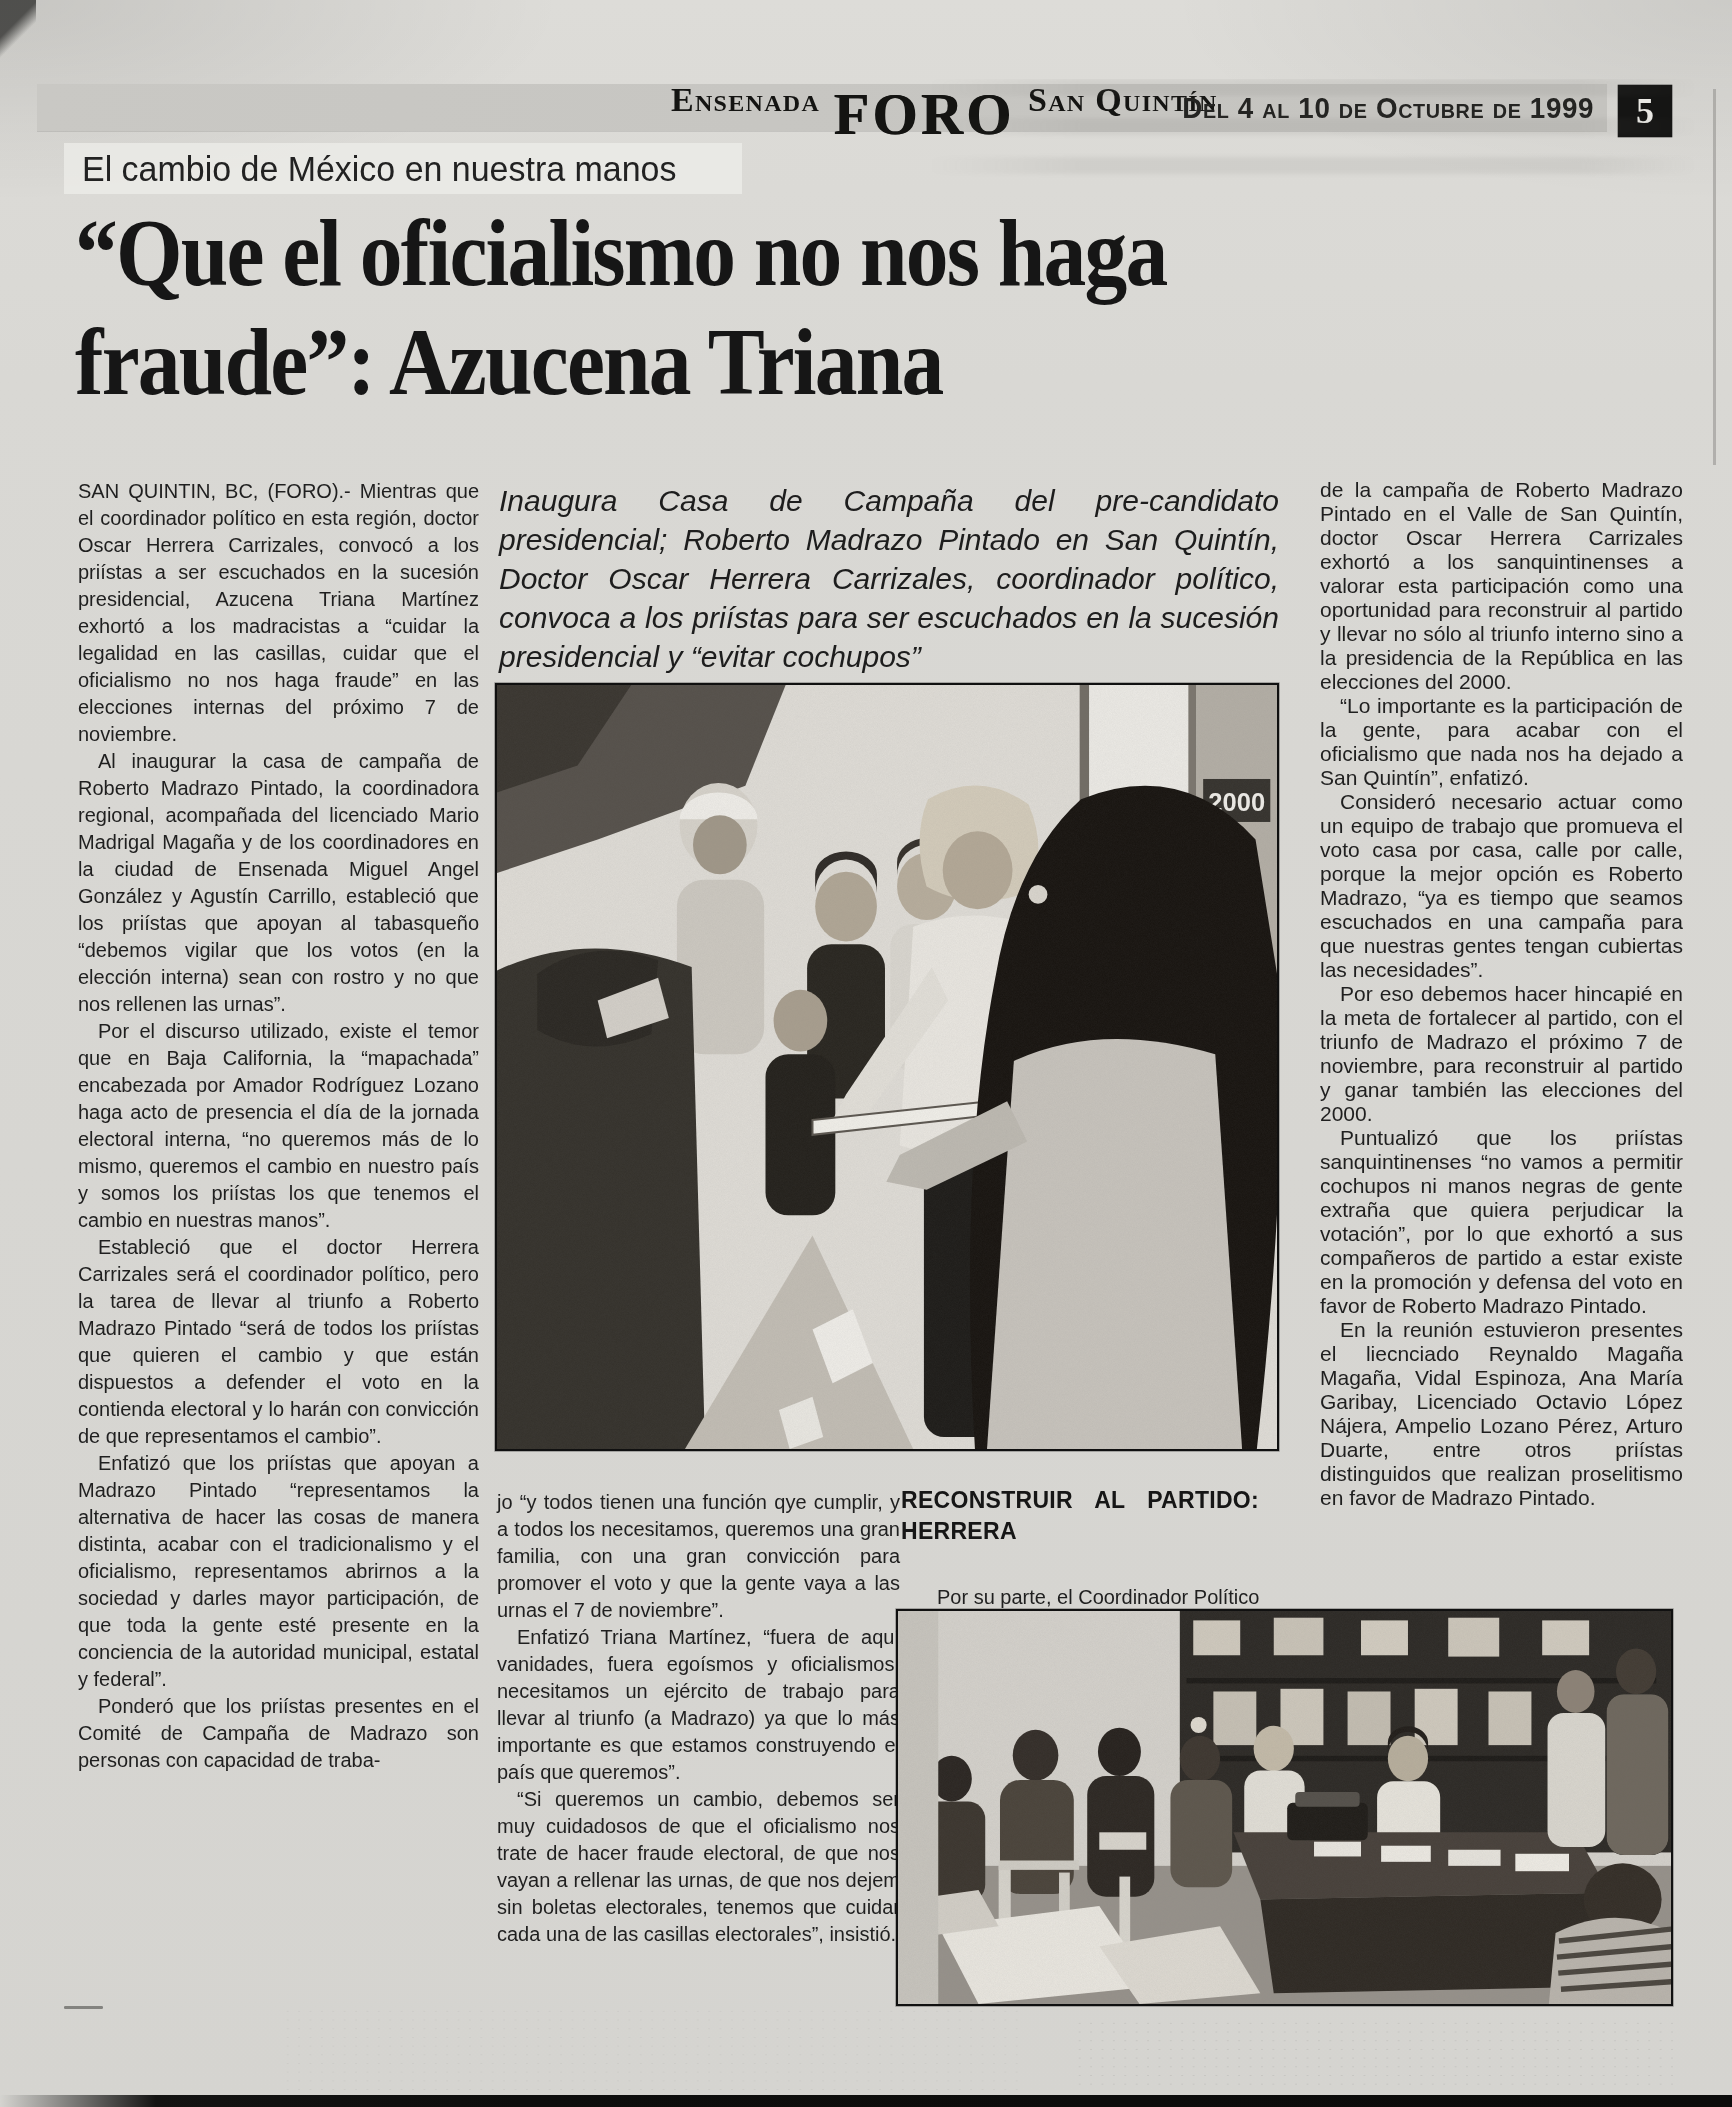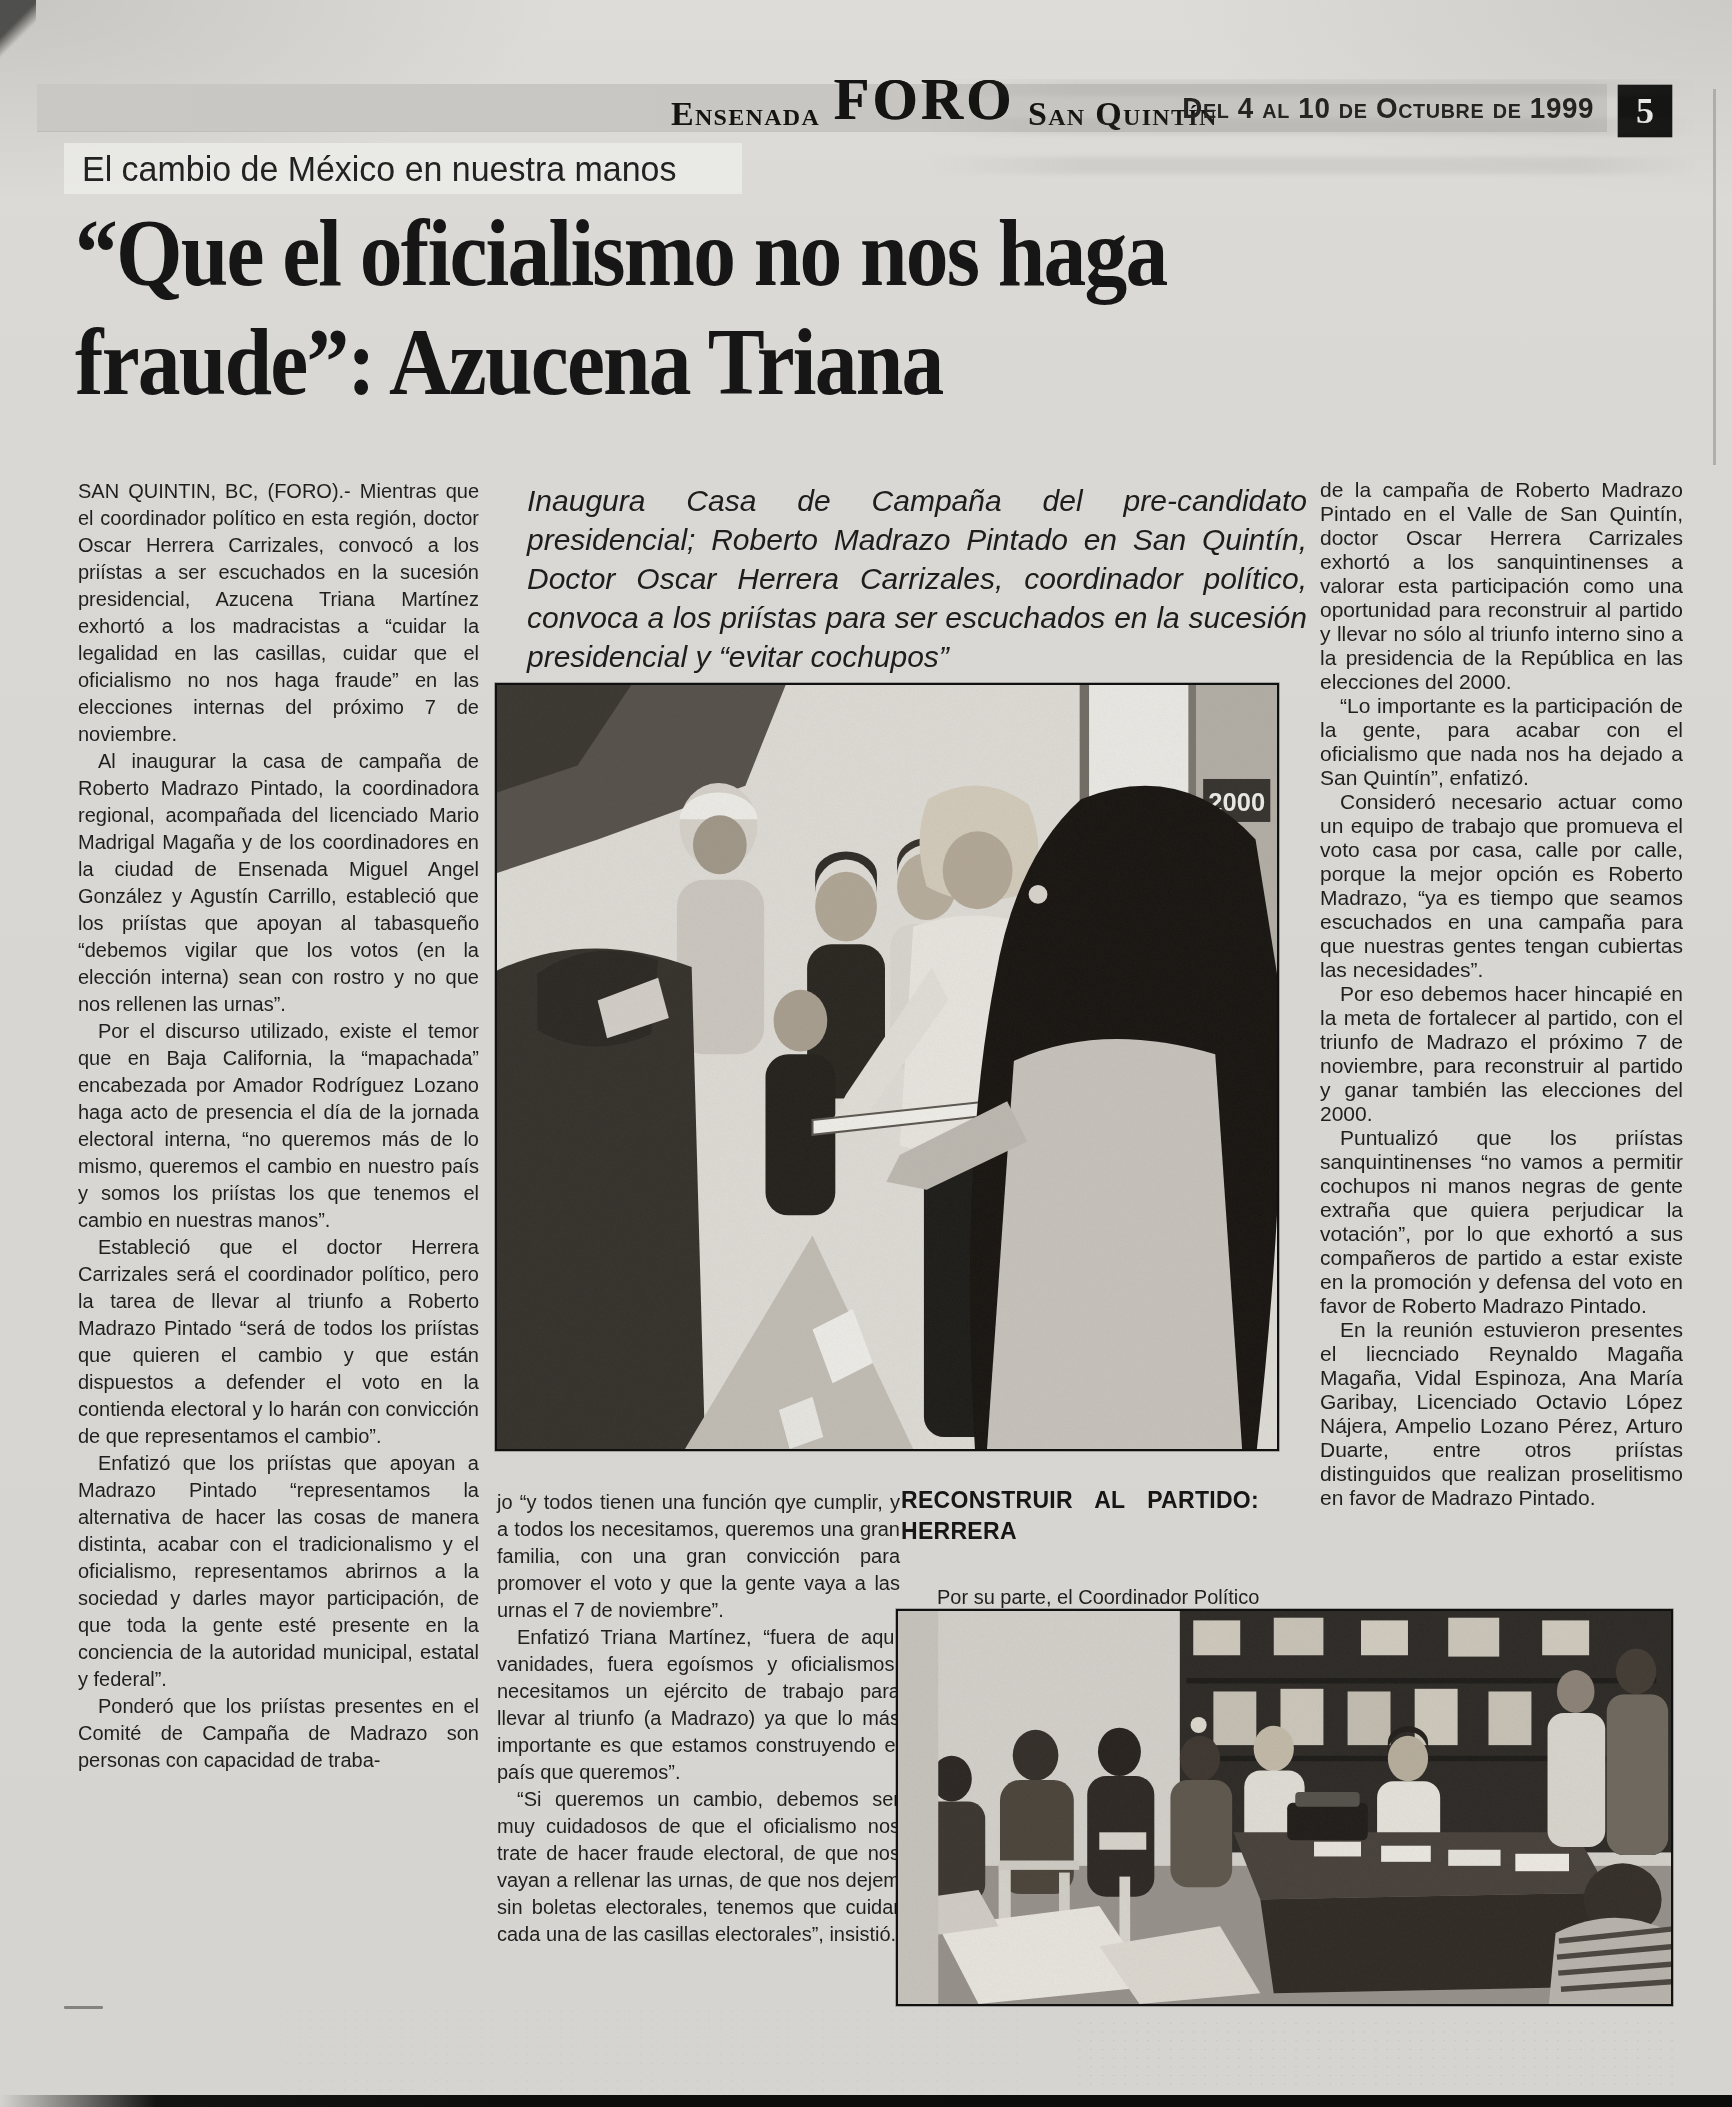--- a/index.html
+++ b/index.html
@@ -15,21 +15,21 @@
     color:#1f1f1f;
   }
   
   .band{
     position:absolute;left:37px;top:84px;width:1570px;height:47px;
     background:linear-gradient(90deg,#c9c8c4 0%,#c6c5c1 70%,#c4c3bf 100%);
     box-shadow:0 0.7px 0 rgba(0,0,0,0.15);
   }
   .masthead{
     position:absolute;left:671px;top:81px;height:52px;
-    display:inline-flex;align-items:flex-end;gap:13.4px;white-space:nowrap;
+    display:inline-flex;align-items:flex-start;gap:13.4px;white-space:nowrap;
     font-family:"Liberation Serif", serif;font-weight:700;color:#141412;
   }
   .masthead .side{font-size:34px;font-variant:small-caps;letter-spacing:1.3px;}
   .masthead .foro{font-size:58px;letter-spacing:3.4px;transform:scaleY(1.02);text-shadow:0.7px 0 0 #141412;}
   .dateline{
     position:absolute;top:91px;right:138px;
     font-size:29.5px;font-weight:700;font-variant:small-caps;letter-spacing:0.7px;
     transform:scaleX(0.94);transform-origin:right;color:#242422;
     font-family:"Liberation Sans", sans-serif;
   }
@@ -51,21 +51,21 @@
     font-size:95px;line-height:109px;letter-spacing:-2px;
     transform:scaleX(0.90);transform-origin:left top;white-space:nowrap;
   }
   
   .col{position:absolute;text-align:justify;}
   .col p{margin:0;}
   .col p + p{text-indent:20px;}
   .col-left{left:78px;top:478px;width:401px;font-size:20px;line-height:27px;}
   .deck{
     position:absolute;left:499px;top:481px;width:780px;
-    font-style:italic;font-size:30px;line-height:39px;color:#1d1d1d;text-align:justify;margin-left:28px;
+    font-style:italic;font-size:30px;line-height:39px;color:#1d1d1d;text-align:justify;
   }
   .col-mid{left:497px;top:1482px;width:403px;font-size:20px;line-height:27px;margin-top:7px;}
   .col-right{left:1320px;top:478px;width:363px;font-size:21px;line-height:24px;}
   .subhead{
     position:absolute;left:901px;top:1485px;width:358px;
     font-weight:700;font-size:23px;line-height:31px;color:#161616;letter-spacing:0.3px;
   }
   .subhead .l1{display:block;text-align:justify;text-align-last:justify;}
   .subhead .l2{display:block;}
   .mid-caption{

